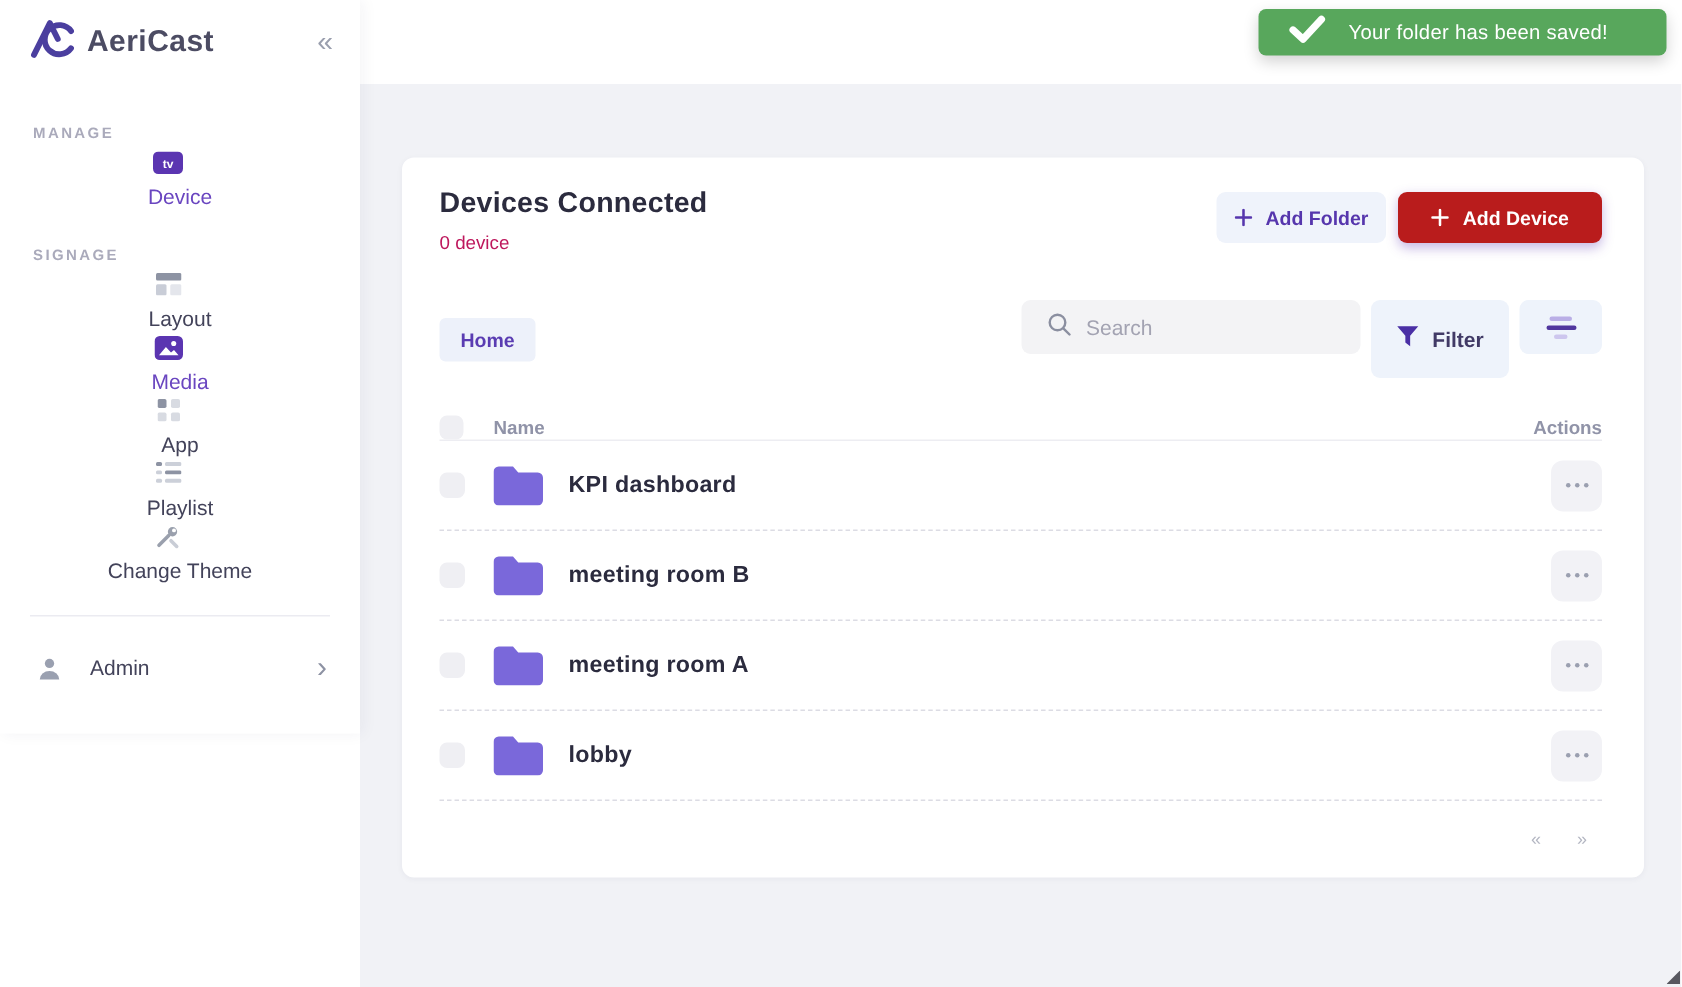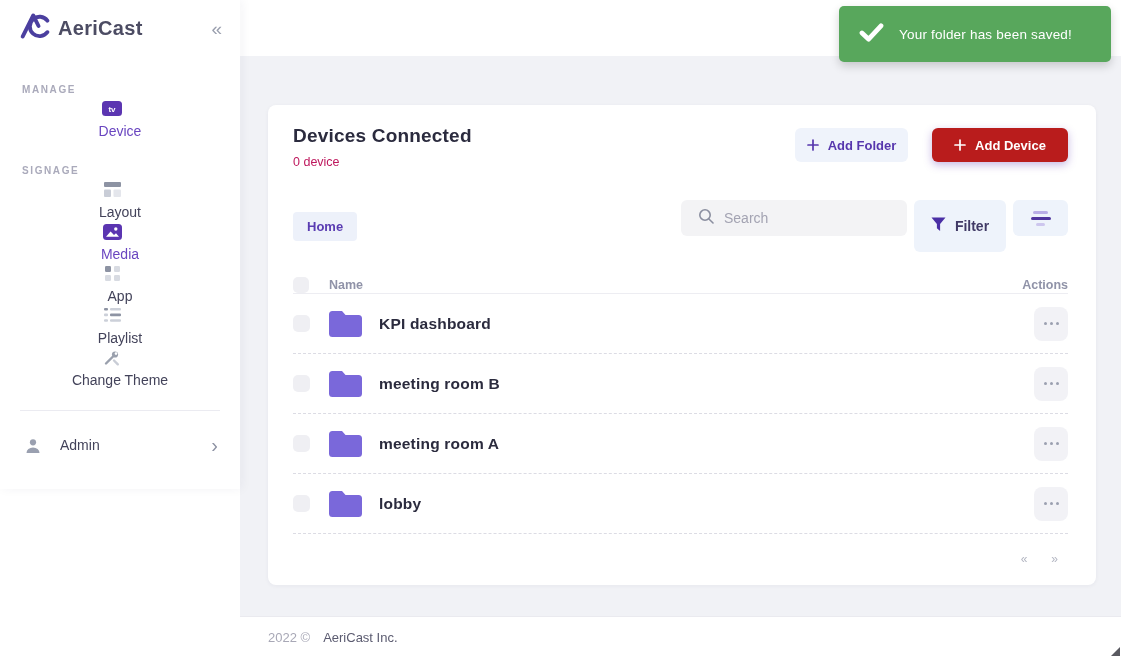--- a/index.html
+++ b/index.html
@@ -28,32 +28,32 @@
   
   .main { margin-left:240px; height:658px; display:flex; flex-direction:column; }
   .topbar { height:56px; background:#fff; }
   .content { flex:1; background:#f1f2f6; position:relative; }
   .footerbar { height:42px; background:#fff; border-top:1px solid #eaeaef;
     display:flex; align-items:center; padding-left:28px; font-size:13px; }
   .footer-year { color:#a8a8b6; margin-right:13px; }
   .footer-co { color:#5b5b70; }
 
   
-  .toast { position:absolute; top:6px; right:10px; width:272px; height:56px; background:#58a75c;
+  .toast { position:absolute; top:6px; right:10px; width:272px; height:31px; background:#58a75c;
     border-radius:5px; display:flex; align-items:center; padding-left:20px; z-index:20;
     box-shadow:0 4px 10px rgba(0,0,0,.18); }
   .toast-msg { color:#fff; font-size:13.5px; margin-left:15px; letter-spacing:.2px; }
 
   
   .card { background:#fff; border-radius:8px; margin:49px 25px 0 28px; height:480px;
     box-shadow:0 1px 4px rgba(30,30,70,.05); padding:0 28px 0 25px; display:flex; flex-direction:column; }
   .card-head { display:flex; align-items:flex-start; padding-top:20px; }
   .page-title { font-size:19px; font-weight:700; color:#2b2b3e; letter-spacing:.2px; }
   .page-sub { font-size:12.5px; color:#be185d; margin-top:8px; }
-  .head-btns { margin-left:auto; display:flex; gap:24px; margin-top:3px; }
+  .head-btns { margin-left:auto; display:flex; gap:8px; margin-top:3px; }
   .btn { display:flex; align-items:center; justify-content:center; height:34px; border:none;
     border-radius:6px; font-size:13px; font-weight:600; cursor:pointer;
     font-family:"Liberation Sans","DejaVu Sans",sans-serif; }
   .btn .plus { margin-right:9px; display:flex; }
   .btn-folder { width:113px; background:#eff3fb; color:#5636ad; }
   .btn-device { width:136px; background:#b91c1c; color:#fff; box-shadow:0 3px 8px rgba(91,53,177,.35); }
 
   
   .toolbar { display:flex; align-items:center; margin-top:31px; }
   .chip-home { background:#edf1fa; color:#5a3cb2; font-size:13px; font-weight:700;
@@ -316,24 +316,20 @@
             </button>
         </div>
 
         <div class="pager">
           <span>«</span>
           <span>»</span>
         </div>
       </div>
     </div>
 
-    <div class="footerbar">
-      <span class="footer-year">2022 ©</span>
-      <span class="footer-co">AeriCast Inc.</span>
-    </div>
   </div>
 
   <div class="toast">
     <span>
       <svg width="25" height="19" viewBox="0 0 26 20">
           <path d="M3 10.5 L10 17 L23 3" stroke="#fff" stroke-width="5" fill="none" stroke-linecap="round" stroke-linejoin="round"></path>
         </svg>
     </span>
     <span class="toast-msg">Your folder has been saved!</span>
   </div>

